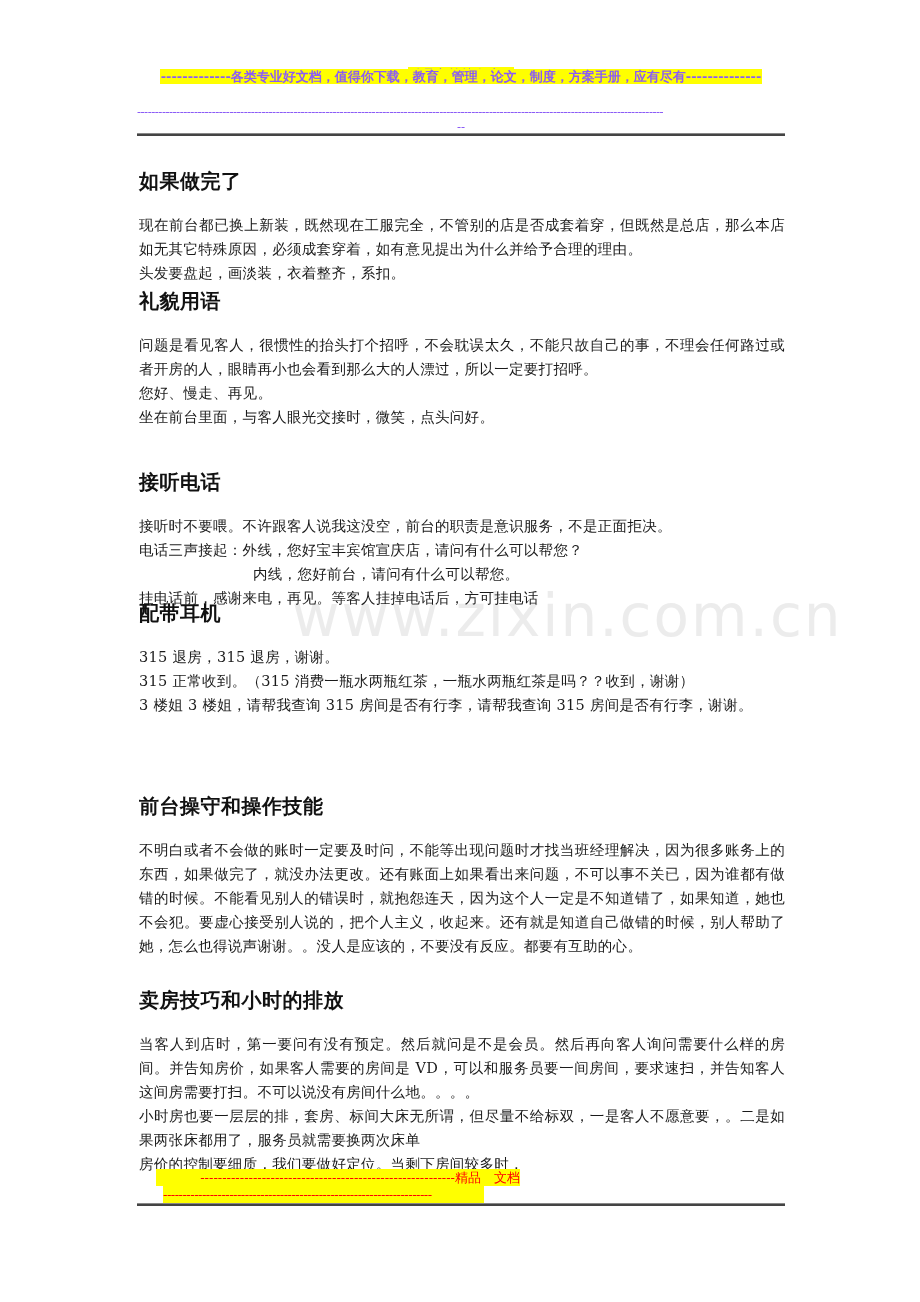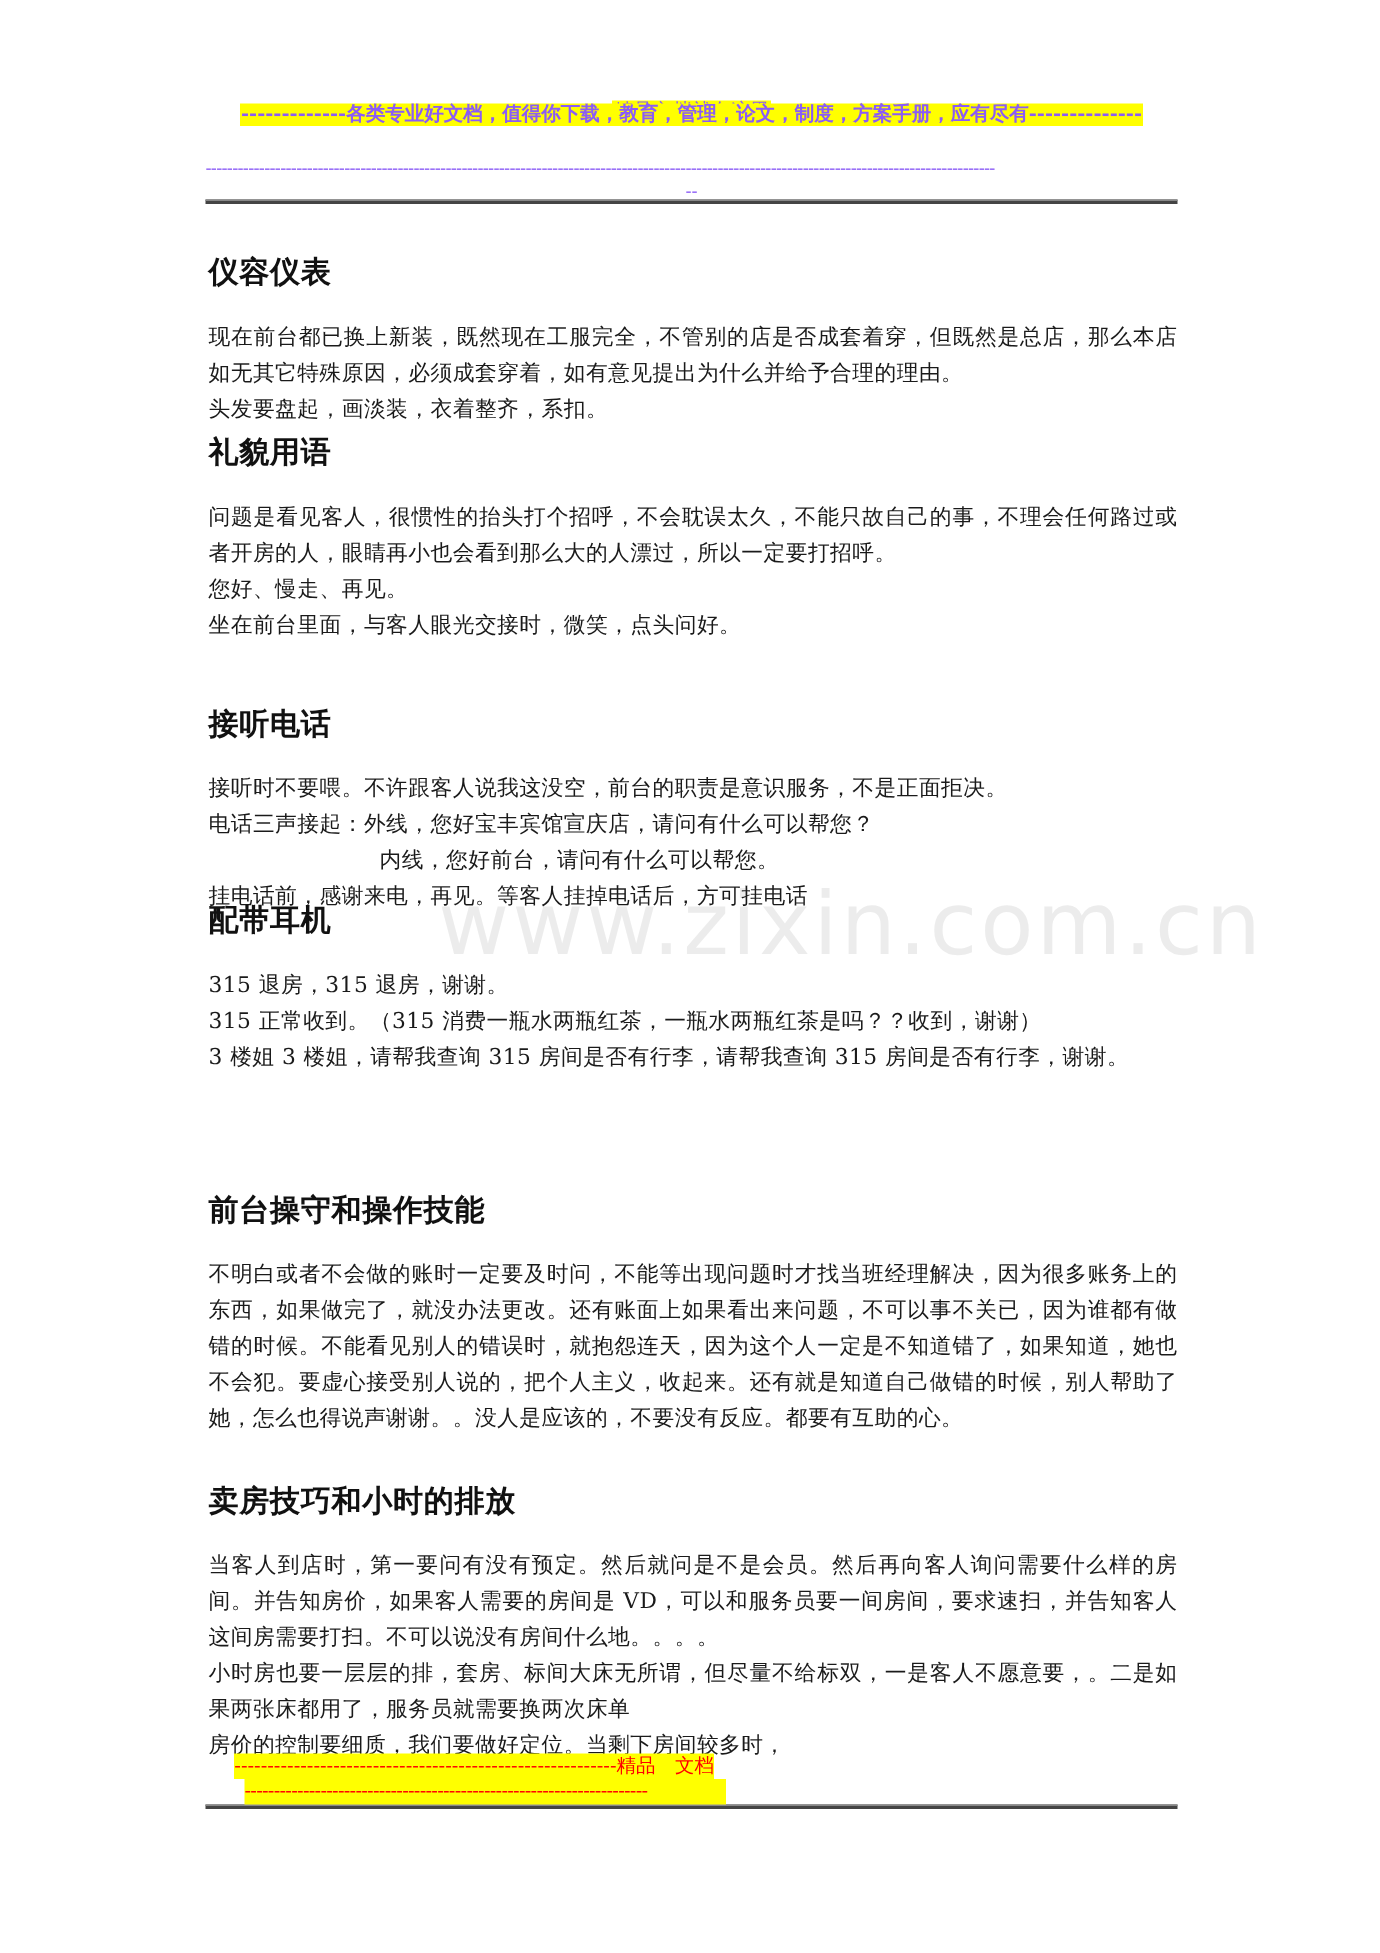--- a/index.html
+++ b/index.html
@@ -114,42 +114,42 @@
     
     .ftr {
       position: absolute;
       font-size: 13px;
       line-height: 17px;
       color: #ff0000;
       white-space: nowrap;
       overflow: hidden;
       background: #ffff00;
     }
-    .ftr1 { left: 156px; top: 1169px; width: 320px; text-align: right; }
+    .ftr1 { left: 156px; top: 1169px; width: 364px; text-align: right; }
     .ftr2 { left: 163px; top: 1186px; width: 321px; text-align: left; letter-spacing: -0.5px; }
   </style>
 </head>
 <body>
 
 <div class="watermark">www.zixin.com.cn</div>
 
 <div class="page">
 
   <div class="hdr hdr1">
     <span class="hl">精品文档就在这里</span>
   </div>
   <div class="hdr hdr2">
     <span class="hl">-------------各类专业好文档，值得你下载，教育，管理，论文，制度，方案手册，应有尽有--------------</span>
   </div>
   <div class="hdr hdr3">----------------------------------------------------------------------------------------------------------------------------------------------------</div>
   <div class="hdr hdr3b">--</div>
   <div class="rule rule-top"></div>
 
   <div class="sec s1">
-    <h2>仪容仪表</h2>
+    <h2>如果做完了</h2>
     <div class="body">
       <p>现在前台都已换上新装，既然现在工服完全，不管别的店是否成套着穿，但既然是总店，那么本店如无其它特殊原因，必须成套穿着，如有意见提出为什么并给予合理的理由。</p>
       <p>头发要盘起，画淡装，衣着整齐，系扣。</p>
     </div>
   </div>
 
   <div class="sec s2">
     <h2>礼貌用语</h2>
     <div class="body">
       <p>问题是看见客人，很惯性的抬头打个招呼，不会耽误太久，不能只故自己的事，不理会任何路过或者开房的人，眼睛再小也会看到那么大的人漂过，所以一定要打招呼。</p>

